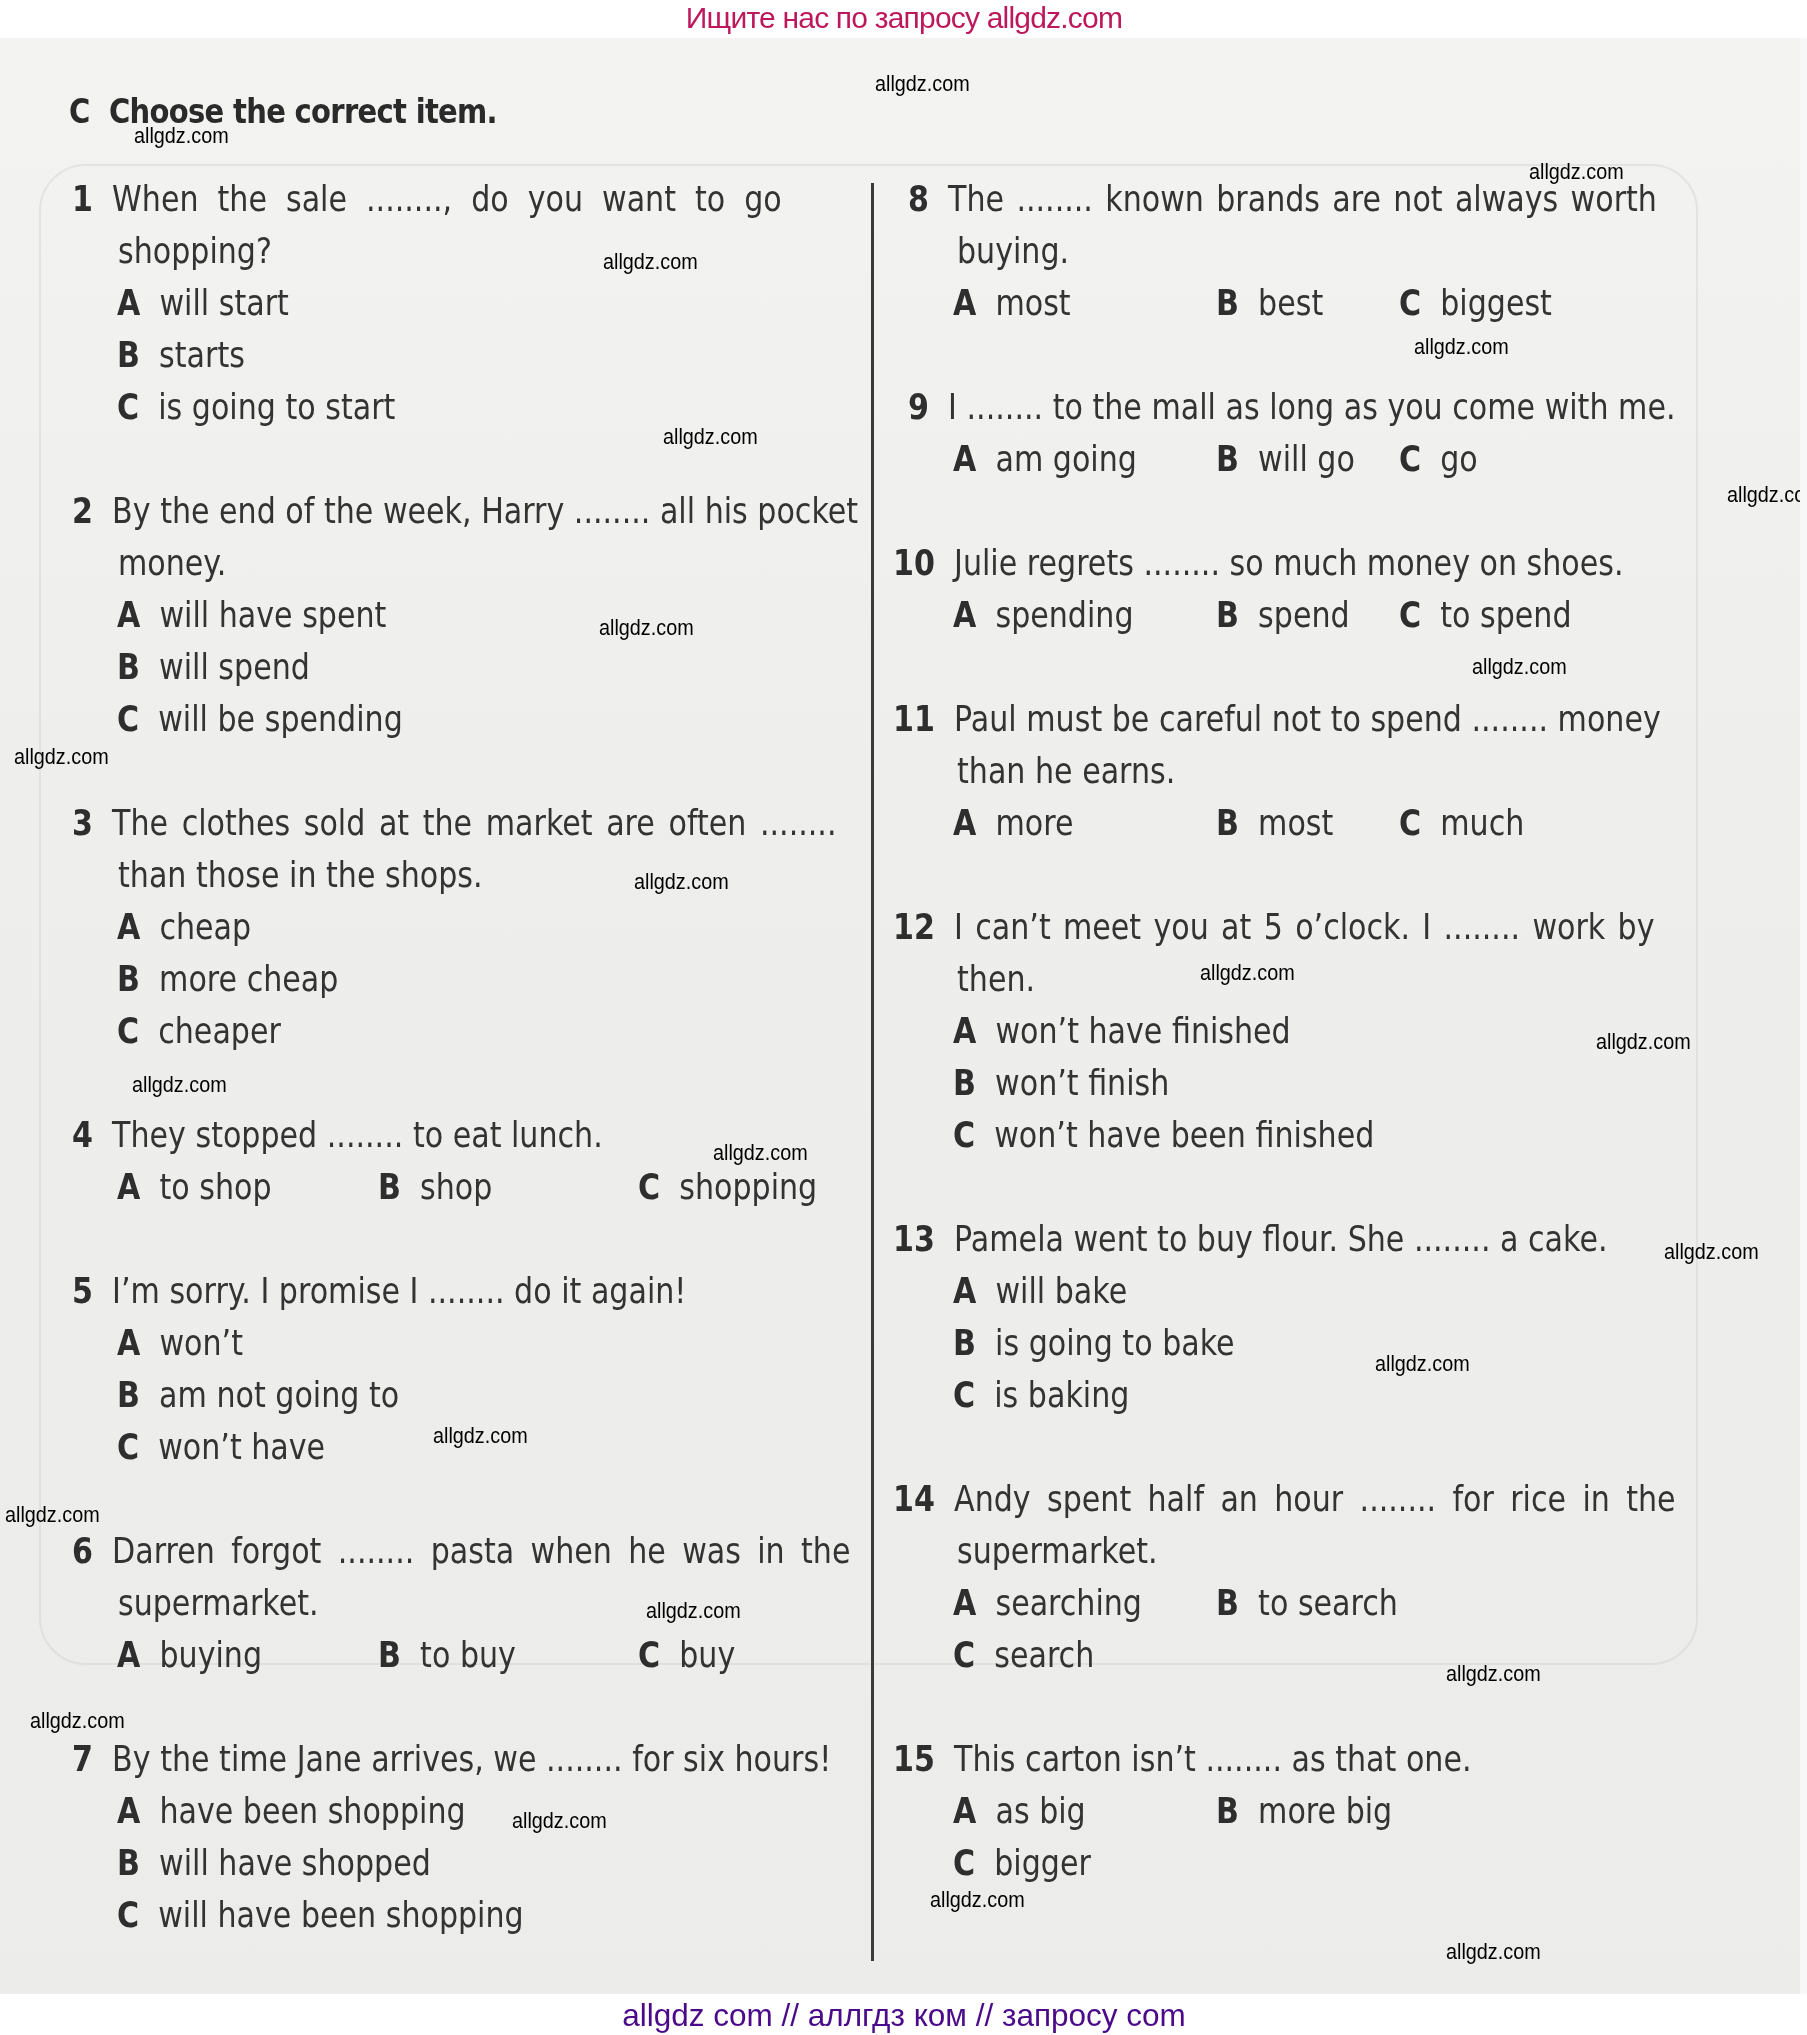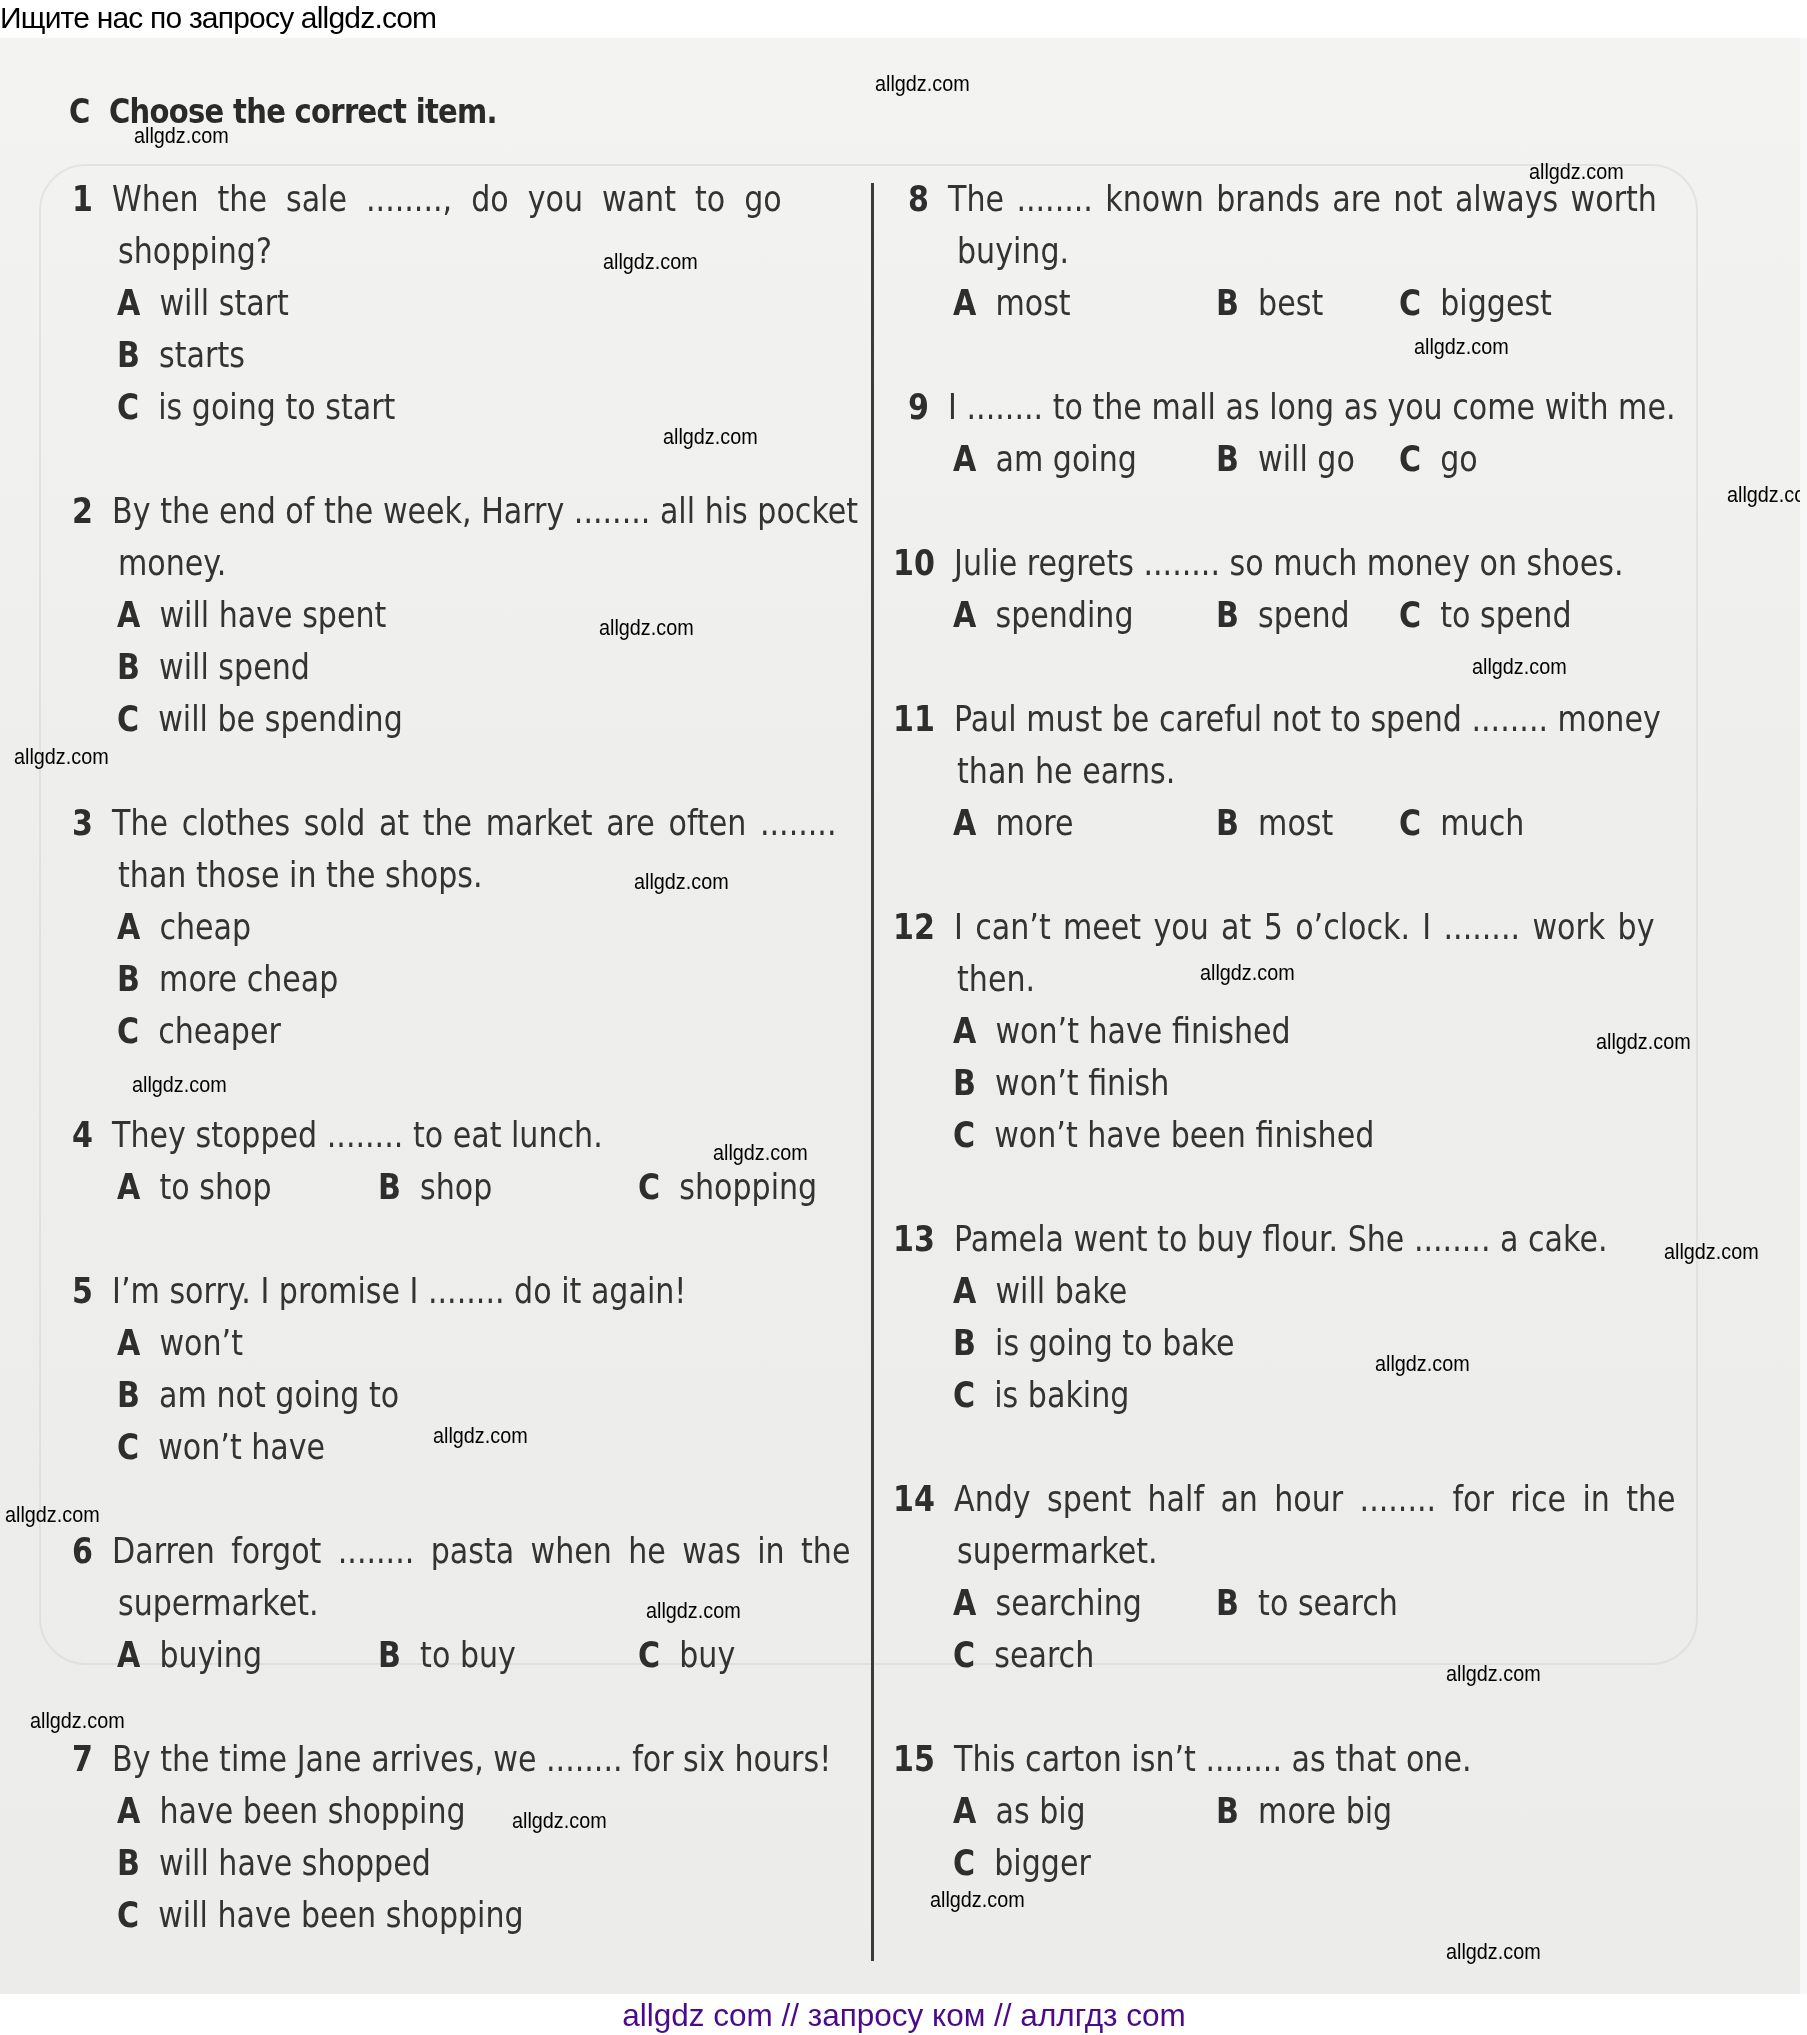--- a/index.html
+++ b/index.html
@@ -3,21 +3,21 @@
 <meta charset="utf-8">
 <style>
   html, body { margin: 0; padding: 0; }
   body {
     width: 1808px; height: 2035px; position: relative; overflow: hidden;
     background: #ffffff;
     font-family: "Liberation Sans", sans-serif;
   }
   .banner-top {
     position: absolute; left: 0; top: 0; width: 1808px; height: 36px;
-    text-align: left; font-size: 30px; line-height: 36px; color: #000000;
+    text-align: center; font-size: 30px; line-height: 36px; color: #be185d;
     font-family: "Liberation Sans", sans-serif;
     letter-spacing: -0.8px;
   }
   .scan {
     position: absolute; left: 0; top: 38px; width: 1800px; height: 1956px;
     background: linear-gradient(180deg, #f3f3f2 0%, #eeeeed 40%, #ececeb 100%);
   }
   .scan-edge {
     position: absolute; left: 1800px; top: 38px; width: 7px; height: 1956px; background: #f7f7f7;
   }
@@ -170,14 +170,14 @@
   <div class="wm" style="left:646px;top:1560px;">allgdz.com</div>
   <div class="wm" style="left:1446px;top:1623px;">allgdz.com</div>
   <div class="wm" style="left:30px;top:1670px;">allgdz.com</div>
   <div class="wm" style="left:512px;top:1770px;">allgdz.com</div>
   <div class="wm" style="left:930px;top:1849px;">allgdz.com</div>
   <div class="wm" style="left:1446px;top:1901px;">allgdz.com</div>
 </div>
 
 <div class="scan-edge"></div>
 
-<div class="footer">allgdz com  //  запросу ком  //  аллгдз com</div>
+<div class="footer">allgdz com  //  аллгдз ком  //  запросу com</div>
 
 
 </body></html>

